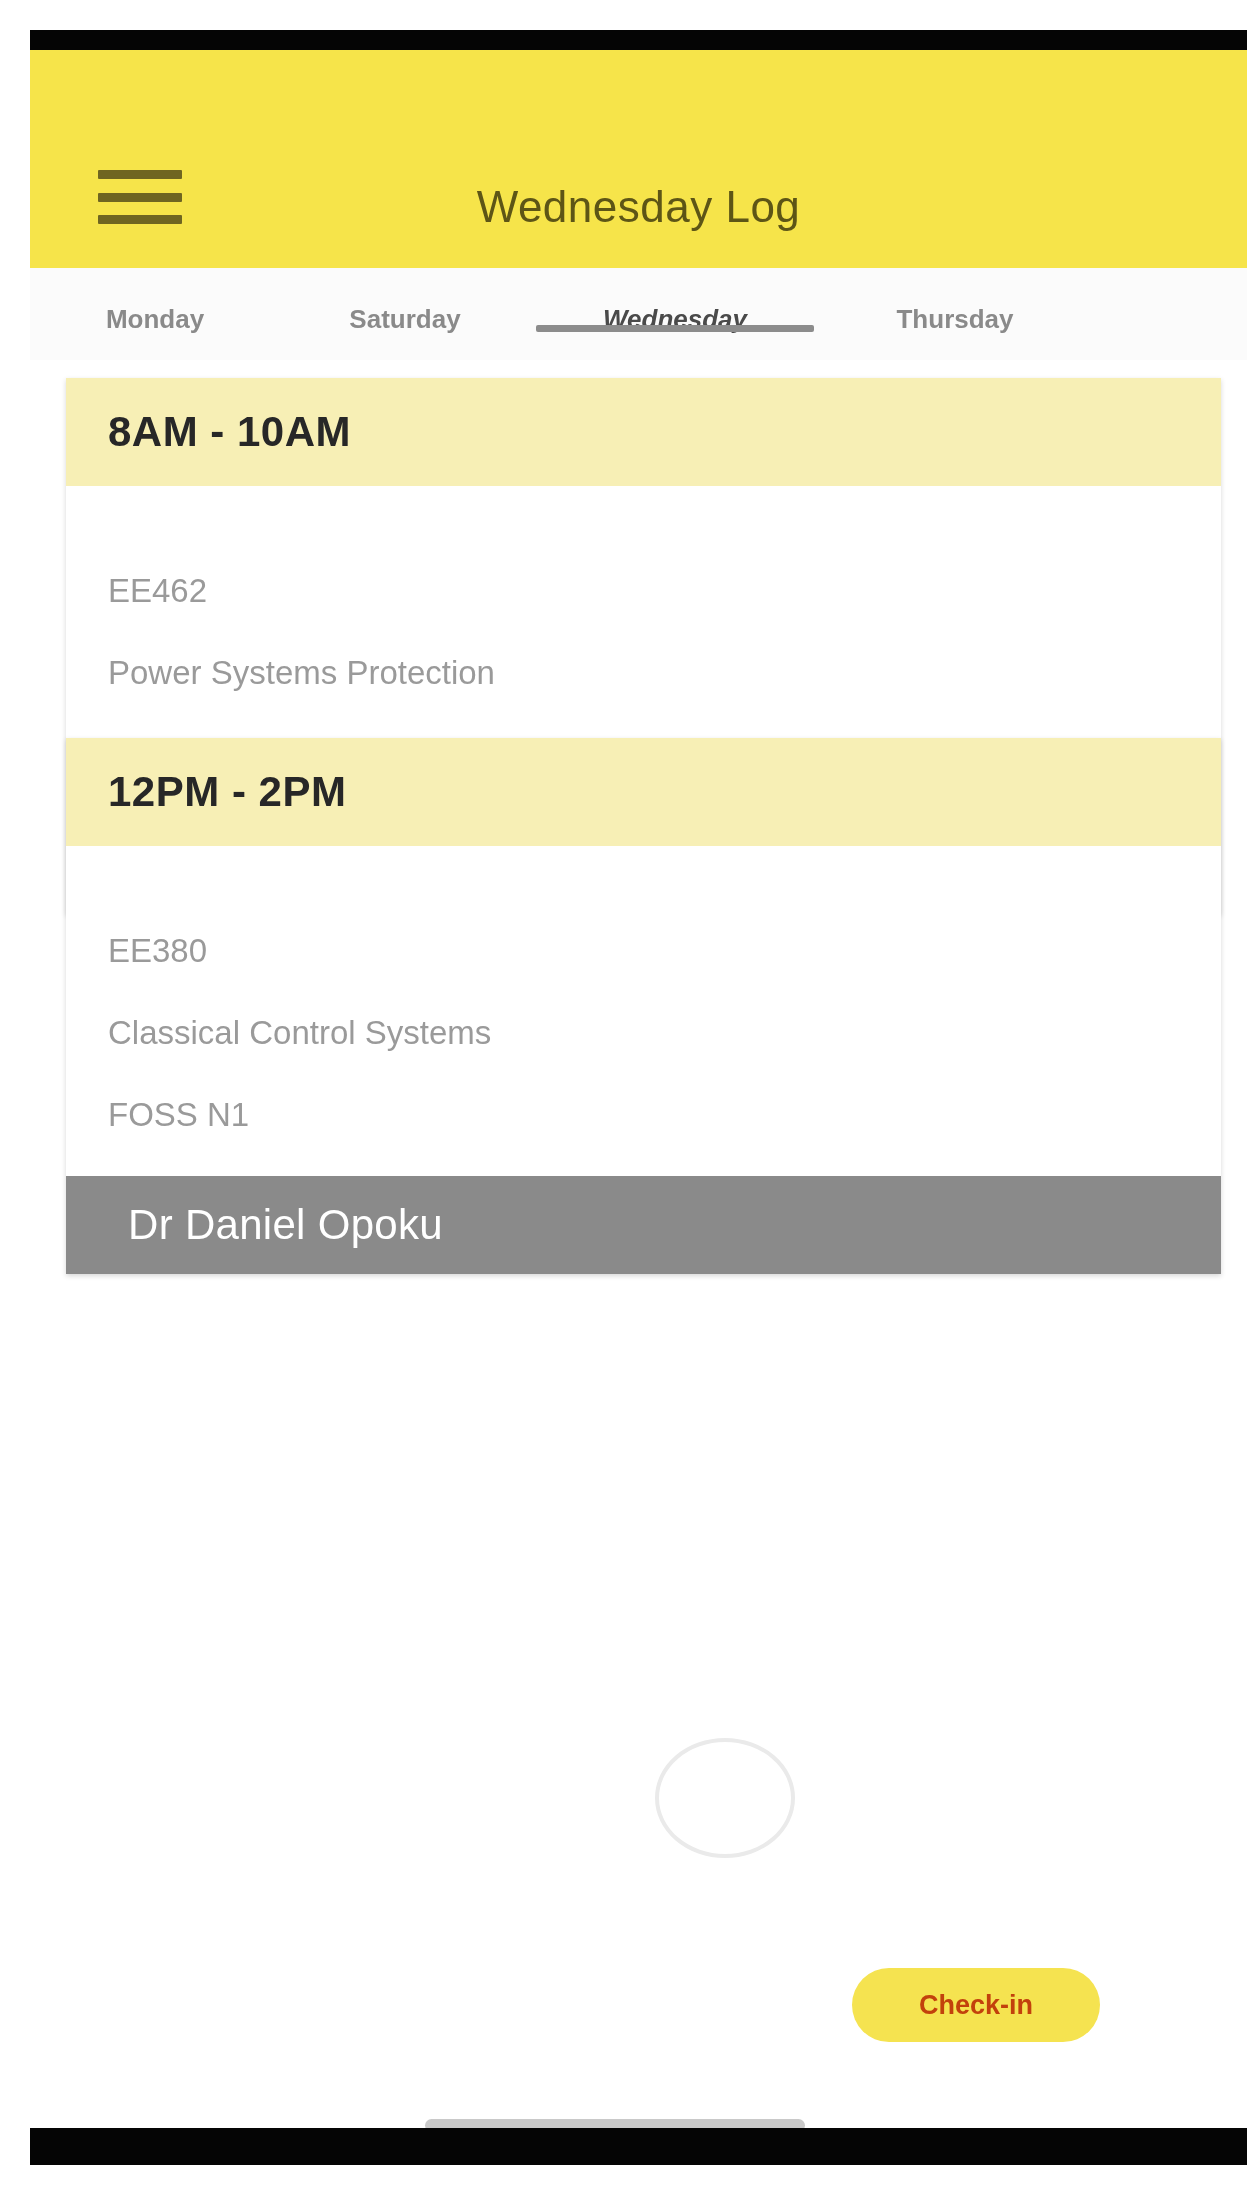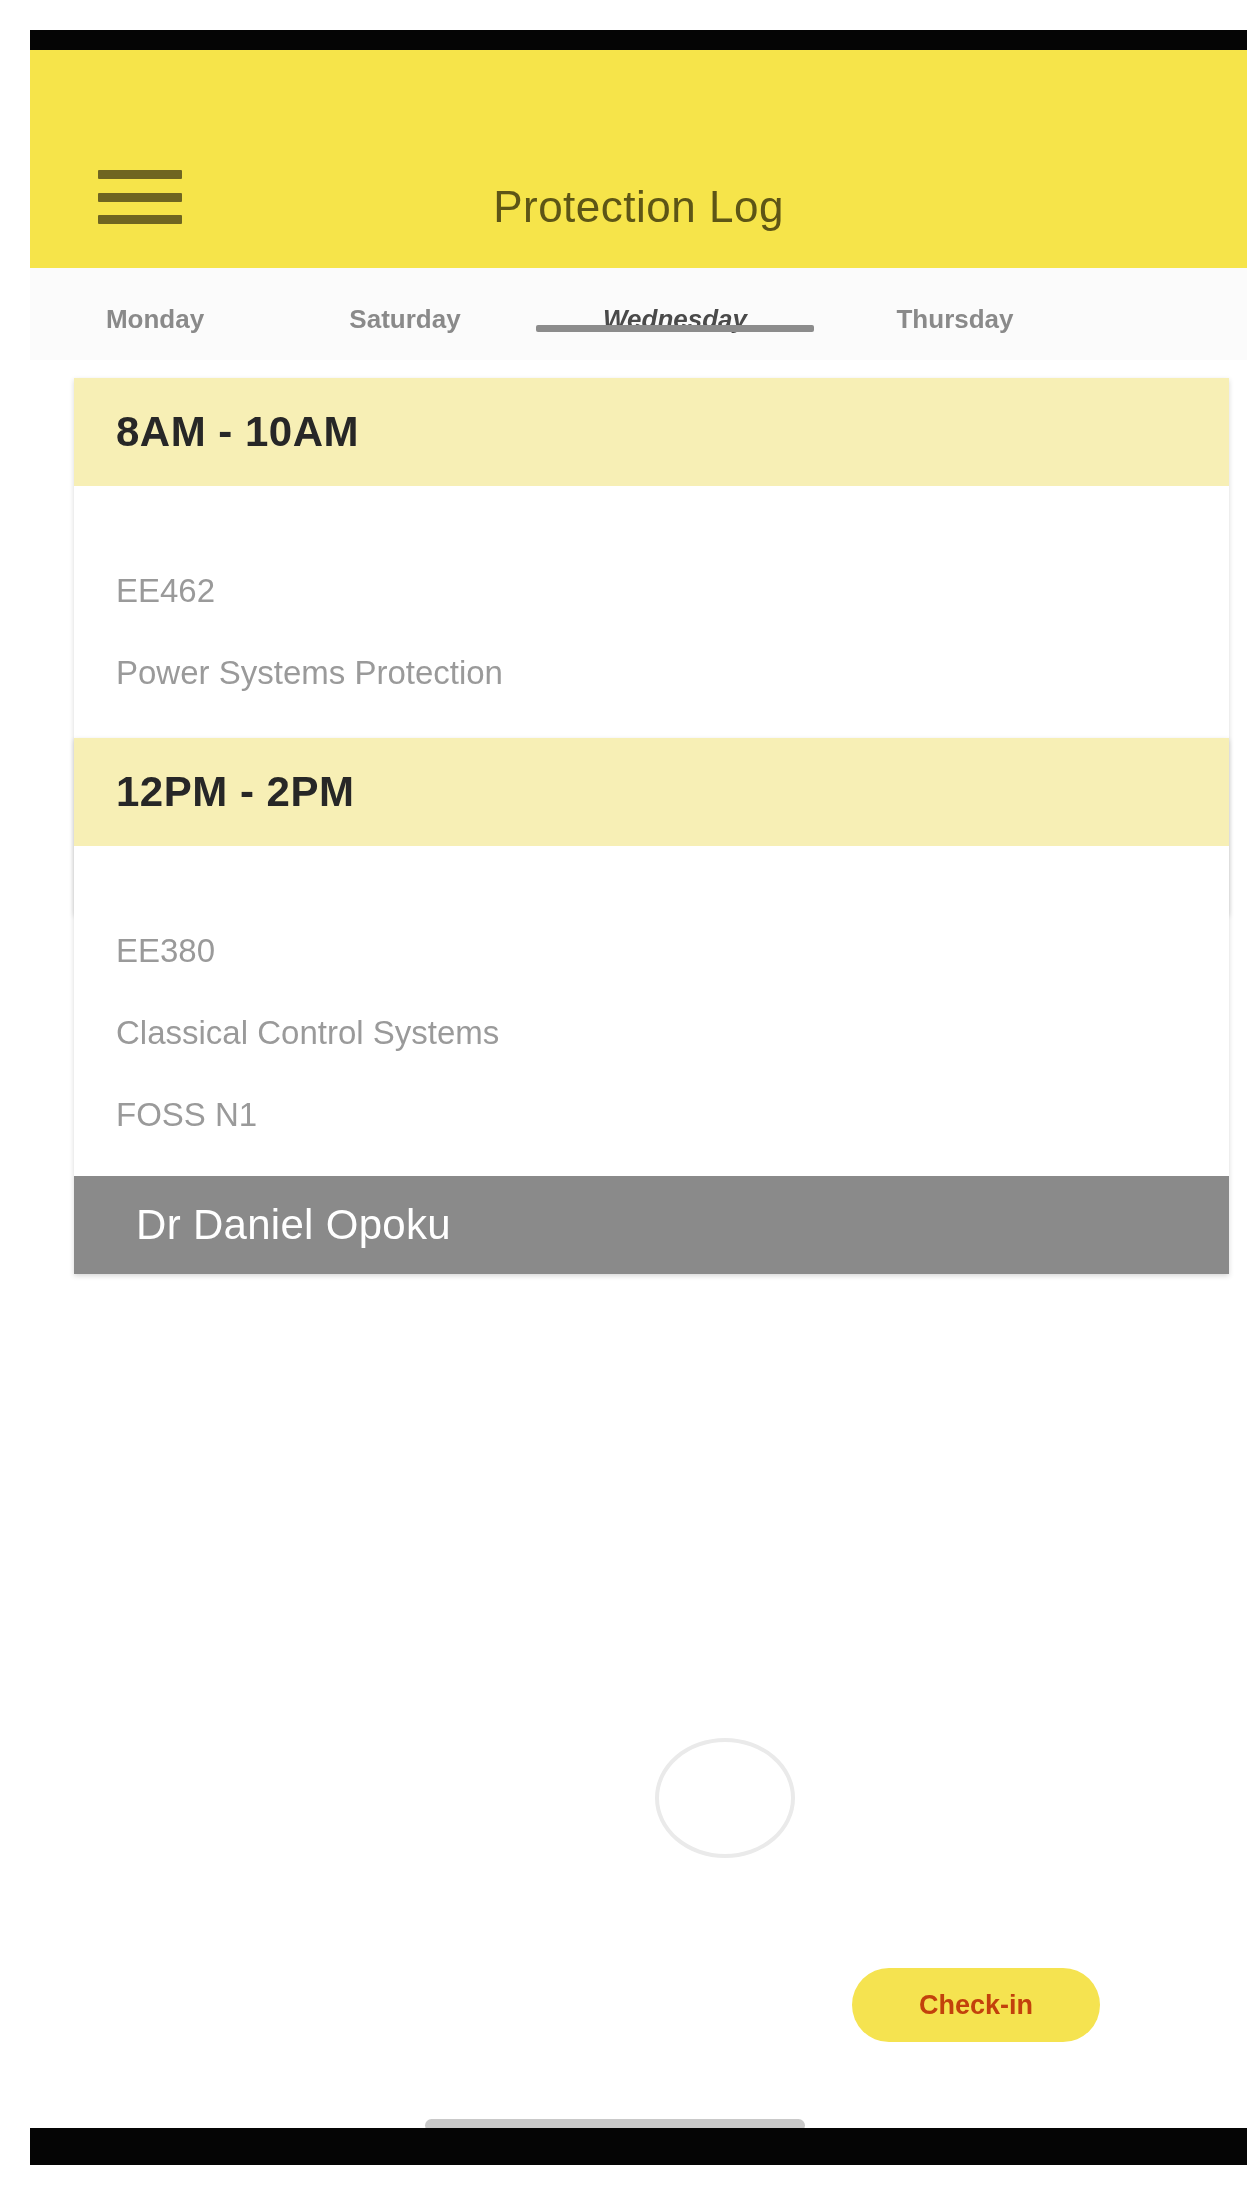--- a/index.html
+++ b/index.html
@@ -122,21 +122,21 @@
     position: absolute;
     left: 30px;
     top: 360px;
     width: 1217px;
     height: 1740px;
     background: #ffffff;
   }
 
   .card {
     position: absolute;
-    left: 44px;
+    left: 36px;
     width: 1155px;
     background: #15803d;
     box-shadow: 0 2px 5px rgba(0,0,0,0.16);
   }
   .card-time {
     background: #f7efb5;
     height: 108px;
     display: flex;
     align-items: center;
     padding-left: 42px;
@@ -229,21 +229,21 @@
 <div id="device">
 
   <div class="status-bar"></div>
 
   <div class="app-header">
     <div class="hamburger">
       <span></span>
       <span></span>
       <span></span>
     </div>
-    <div class="header-title">Protection Log</div>
+    <div class="header-title">Wednesday Log</div>
   </div>
 
   <div class="tabs">
     <div class="tab" style="width:250px;">
       <span class="tab-label">Monday</span>
       <span class="tab-underline"></span>
     </div>
     <div class="tab" style="width:250px;">
       <span class="tab-label">Saturday</span>
       <span class="tab-underline"></span>

